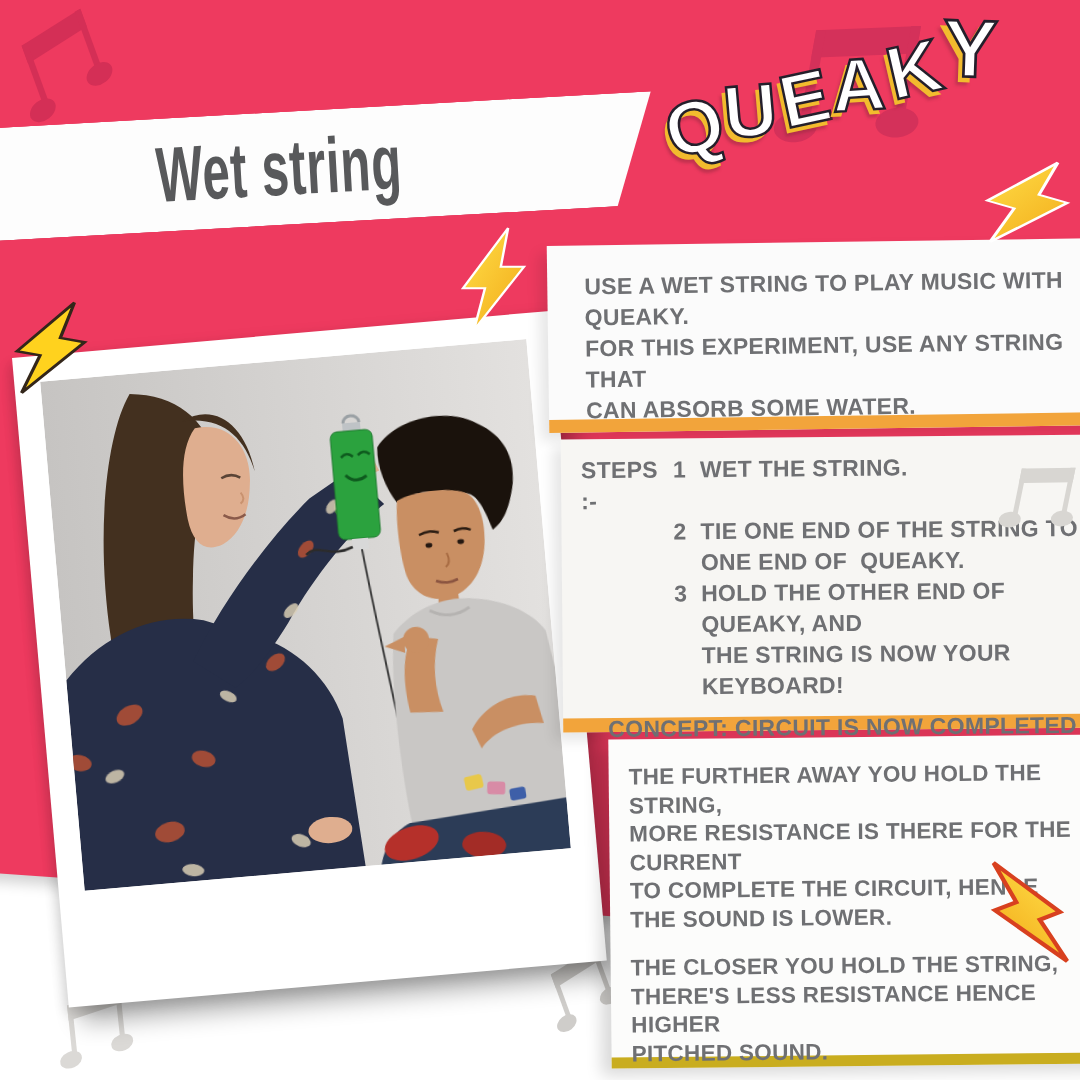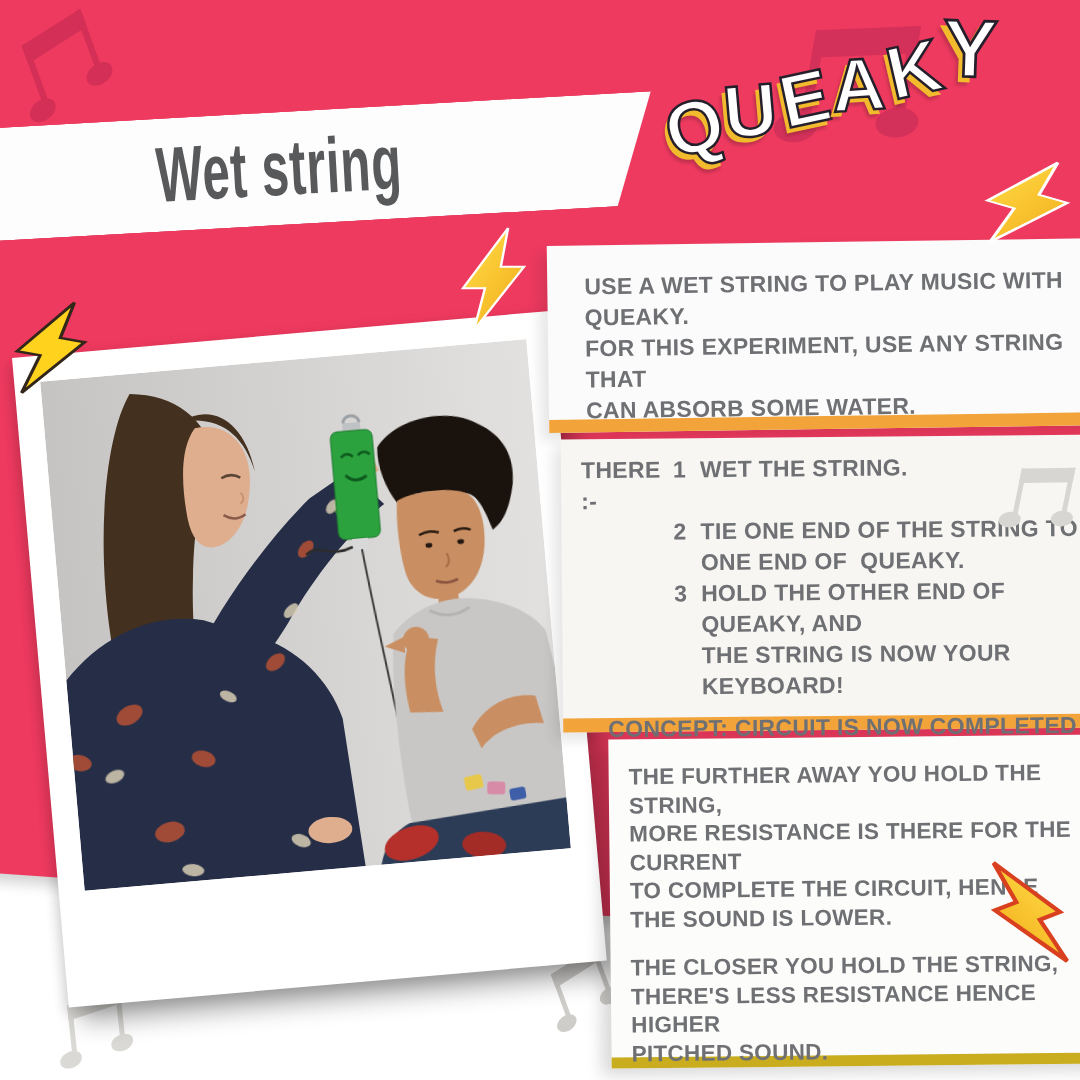--- a/index.html
+++ b/index.html
@@ -203,21 +203,21 @@
     <div class="t">USE A WET STRING TO PLAY MUSIC WITH QUEAKY.</div>
     <div class="t">FOR THIS EXPERIMENT, USE ANY STRING THAT</div>
     <div class="t">CAN ABSORB SOME WATER.</div>
   </div>
 
   <div class="tbox box-steps">
     <svg class="note3">
       <use href="#music-note-shape" fill="#D8D6D2" transform="translate(0,0) scale(0.82) rotate(12 52 50)"></use>
     </svg>
     <div class="steps-row">
-      <div class="steps-label t">THERE :-</div>
+      <div class="steps-label t">STEPS :-</div>
       <div class="steps-num t">1</div>
       <div class="t">WET THE STRING.</div>
     </div>
     <div class="steps-row">
       <div class="steps-label"></div>
       <div class="steps-num t">2</div>
       <div>
         <div class="t">TIE ONE END OF THE STRING TO</div>
         <div class="t">ONE END OF  QUEAKY.</div>
       </div>

